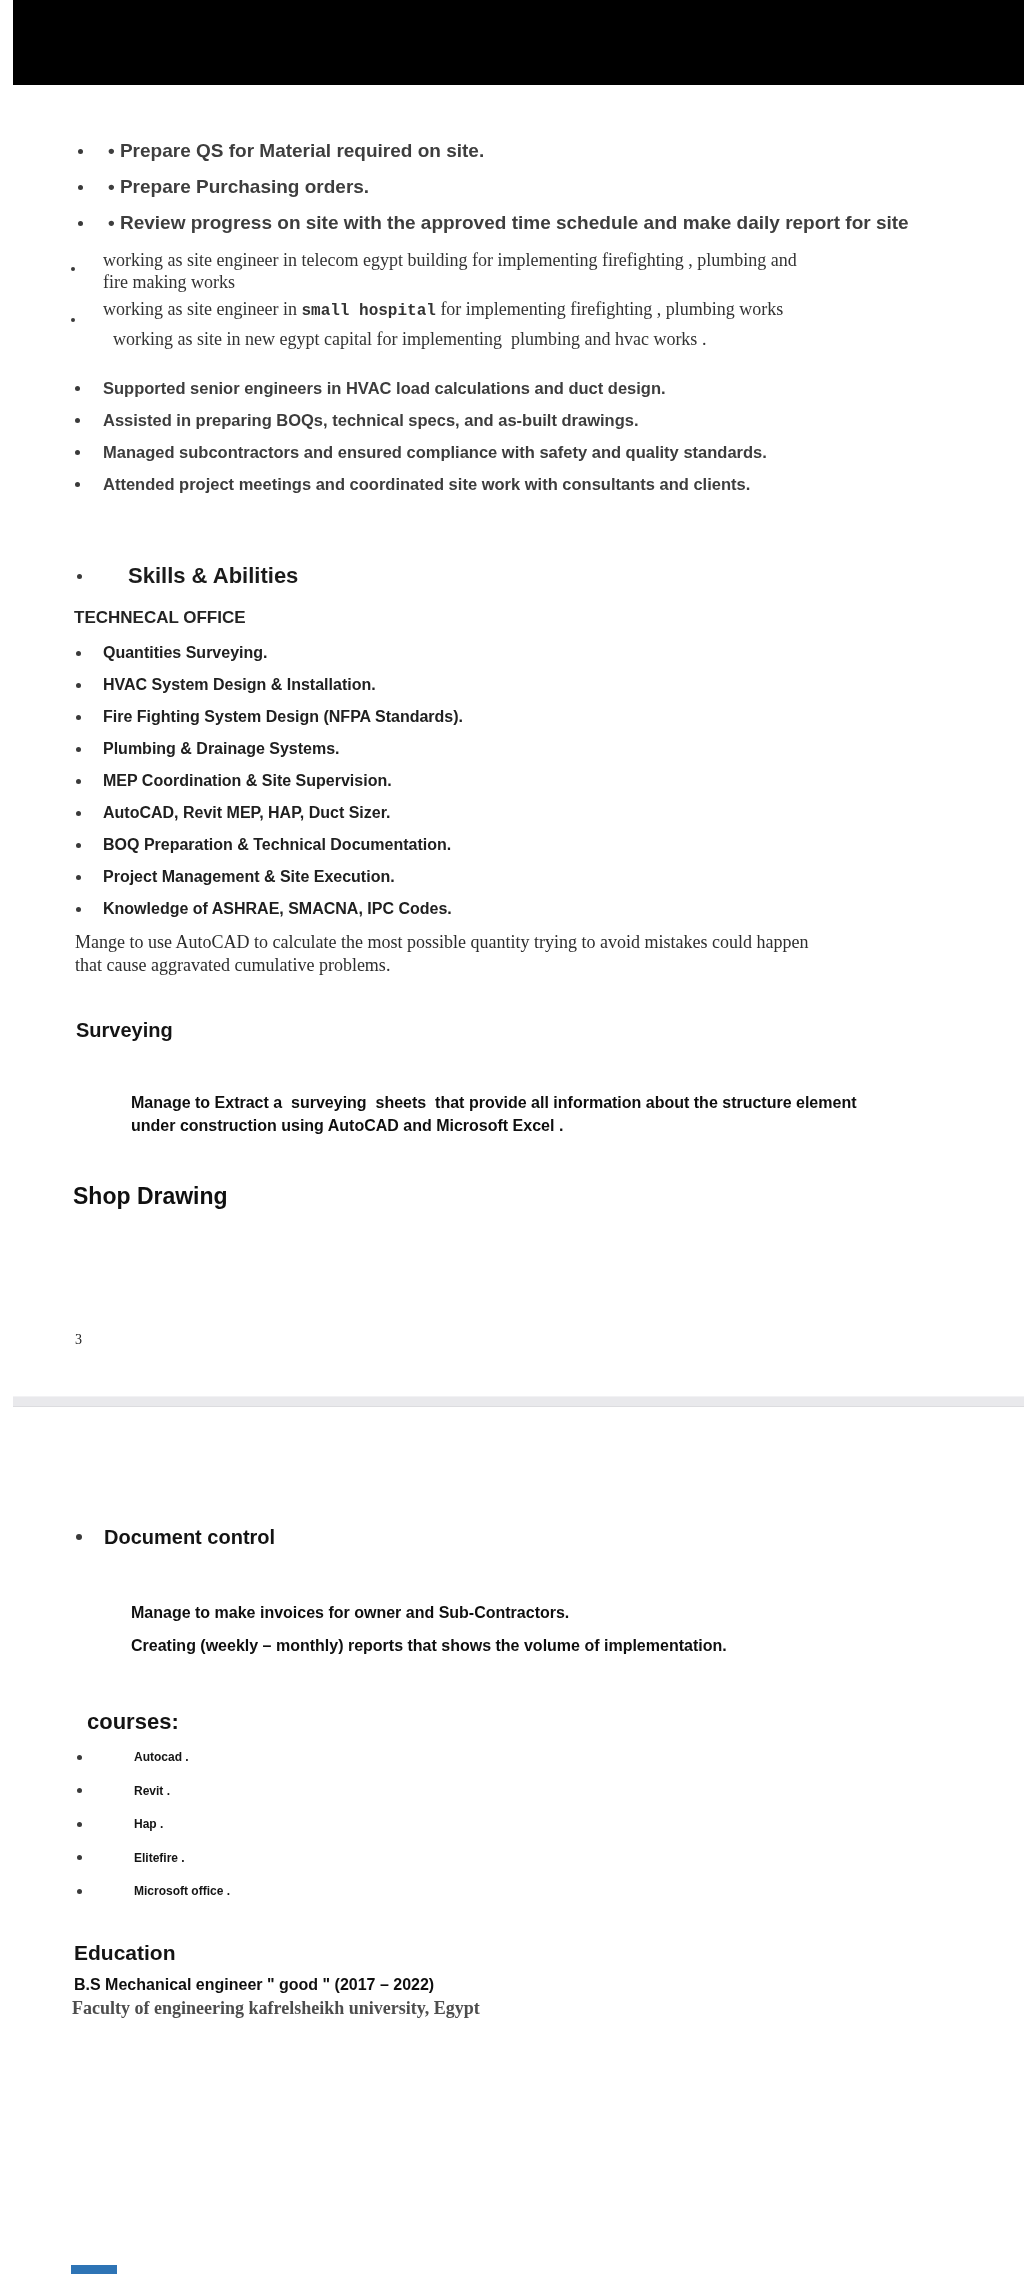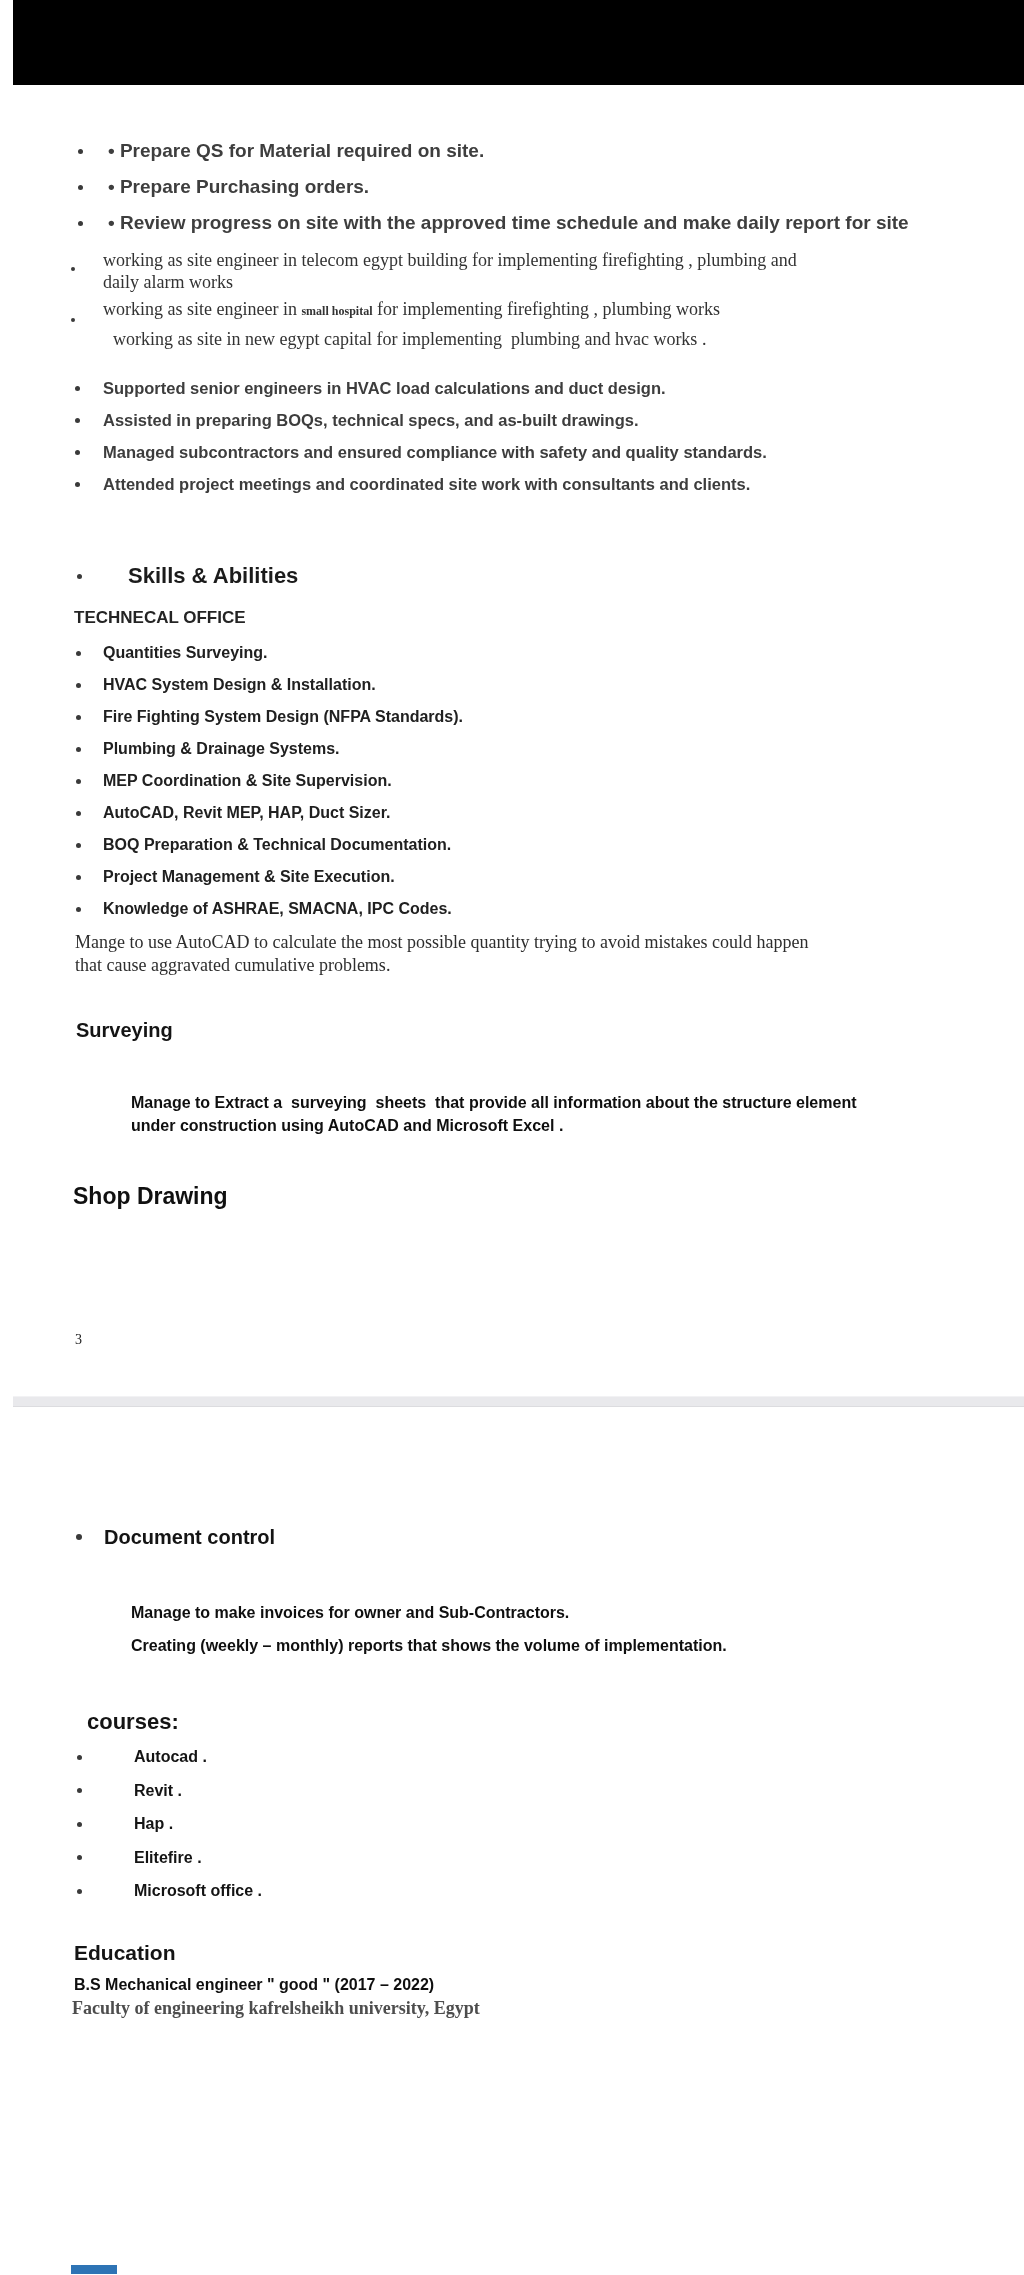--- a/index.html
+++ b/index.html
@@ -19,21 +19,21 @@
   .duty-list .row{height:22px;margin-bottom:14px;}
   .duty-text{margin-left:25px;font-size:19px;font-weight:700;color:#3e3e3e;white-space:pre;}
 
   
   .serif-list{top:249px;left:58px;font-family:"Liberation Serif","DejaVu Serif",serif;
               font-size:18px;color:#333;}
   .serif-line{line-height:22px;white-space:pre;}
   .serif-row{display:flex;align-items:flex-end;height:22px;}
   .serif-text{margin-left:28px;}
   .serif-wrap2{margin-left:32px;}
-  .sans-inline{font-family:Liberation Serif, serif;font-size:12px;font-weight:700;}
+  .sans-inline{font-family:Liberation Mono, monospace;font-size:16px;font-weight:700;}
   .serif-cont{margin-left:42px;margin-top:6px;}
 
   
   .support-list{top:378px;left:62px;}
   .support-list .row{height:20px;margin-bottom:12px;}
   .support-text{margin-left:23px;font-size:16.5px;font-weight:700;color:#3d3d3d;white-space:pre;}
 
   .h-skills{top:561px;left:64px;}
   .h-skills .row{height:30px;gap:24px;}
   .h-skills-text{margin-left:22px;font-size:22px;font-weight:700;color:#1b1b1b;}
@@ -61,21 +61,21 @@
 
   .h-doccontrol{top:1523px;left:63px;}
   .h-doccontrol .row{height:28px;}
   .h-doccontrol-text{margin-left:22px;font-size:20px;font-weight:700;color:#141414;}
   .dc-line1{top:1602px;left:118px;font-size:16px;font-weight:700;color:#0f0f0f;line-height:22px;white-space:pre;}
   .dc-line2{top:1635px;left:118px;font-size:16px;font-weight:700;color:#0f0f0f;line-height:22px;white-space:pre;}
 
   .h-courses{top:1707px;left:74px;font-size:22px;font-weight:700;color:#141414;line-height:30px;}
   .course-list{top:1746px;left:64px;}
   .course-list .row{height:22px;margin-bottom:11.5px;}
-  .course-text{margin-left:52px;font-size:16px;font-weight:700;color:#141414;white-space:pre;}
+  .course-text{margin-left:52px;font-size:12px;font-weight:700;color:#141414;white-space:pre;}
 
   .h-education{top:1939px;left:61px;font-size:21px;font-weight:700;color:#141414;line-height:28px;}
   .edu-degree{top:1974px;left:61px;font-size:16px;font-weight:700;color:#0f0f0f;line-height:22px;white-space:pre;}
   .edu-school{top:1996px;left:59px;font-family:"Liberation Serif","DejaVu Serif",serif;
               font-size:18px;font-weight:700;color:#4d4d4d;line-height:24px;}
 
   .bottom-accent{top:2265px;left:58px;width:46px;height:9px;background:#2e74b5;}
 </style>
 </head>
 <body>
@@ -97,21 +97,21 @@
       <span class="dot d5"></span>
       <span class="duty-text">• Review progress on site with the approved time schedule and make daily report for site</span>
     </div>
   </div>
 
   <div class="abs serif-list">
     <div class="serif-row">
       <span class="dot d4"></span>
       <span class="serif-text serif-line">working as site engineer in telecom egypt building for implementing firefighting , plumbing and</span>
     </div>
-    <div class="serif-line serif-wrap2">daily alarm works</div>
+    <div class="serif-line serif-wrap2">fire making works</div>
     <div class="serif-row" style="margin-top:7px;">
       <span class="dot d4"></span>
       <span class="serif-text serif-line"><span>working as site engineer in </span><span class="sans-inline">small hospital</span><span> for implementing firefighting , plumbing works</span></span>
     </div>
     <div class="serif-line serif-cont pre">working as site in new egypt capital for implementing  plumbing and hvac works .</div>
   </div>
 
   <div class="abs support-list">
     <div class="row">
       <span class="dot d5"></span>

